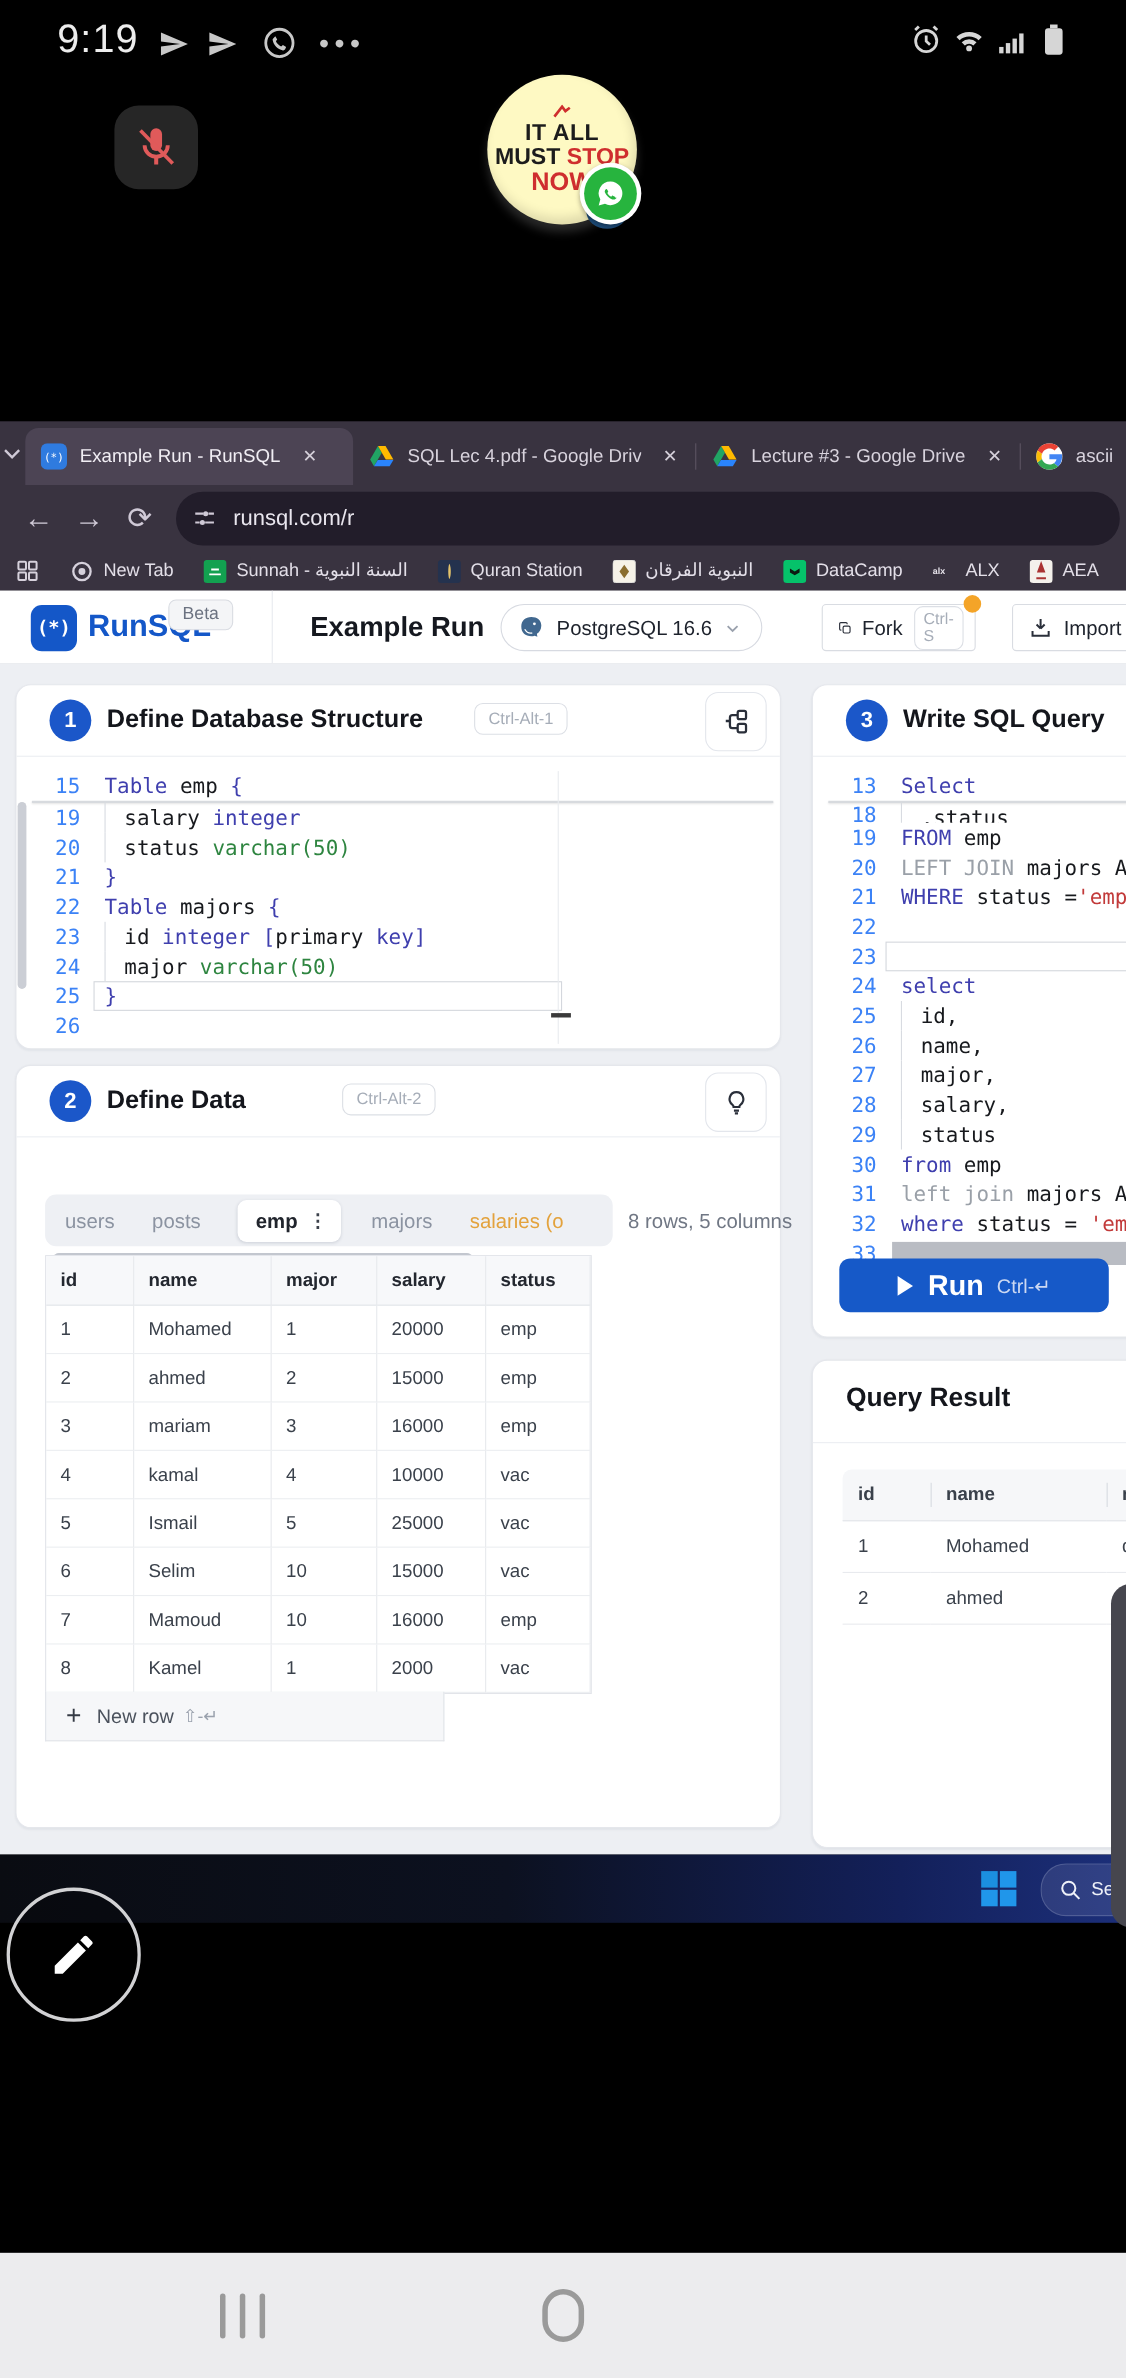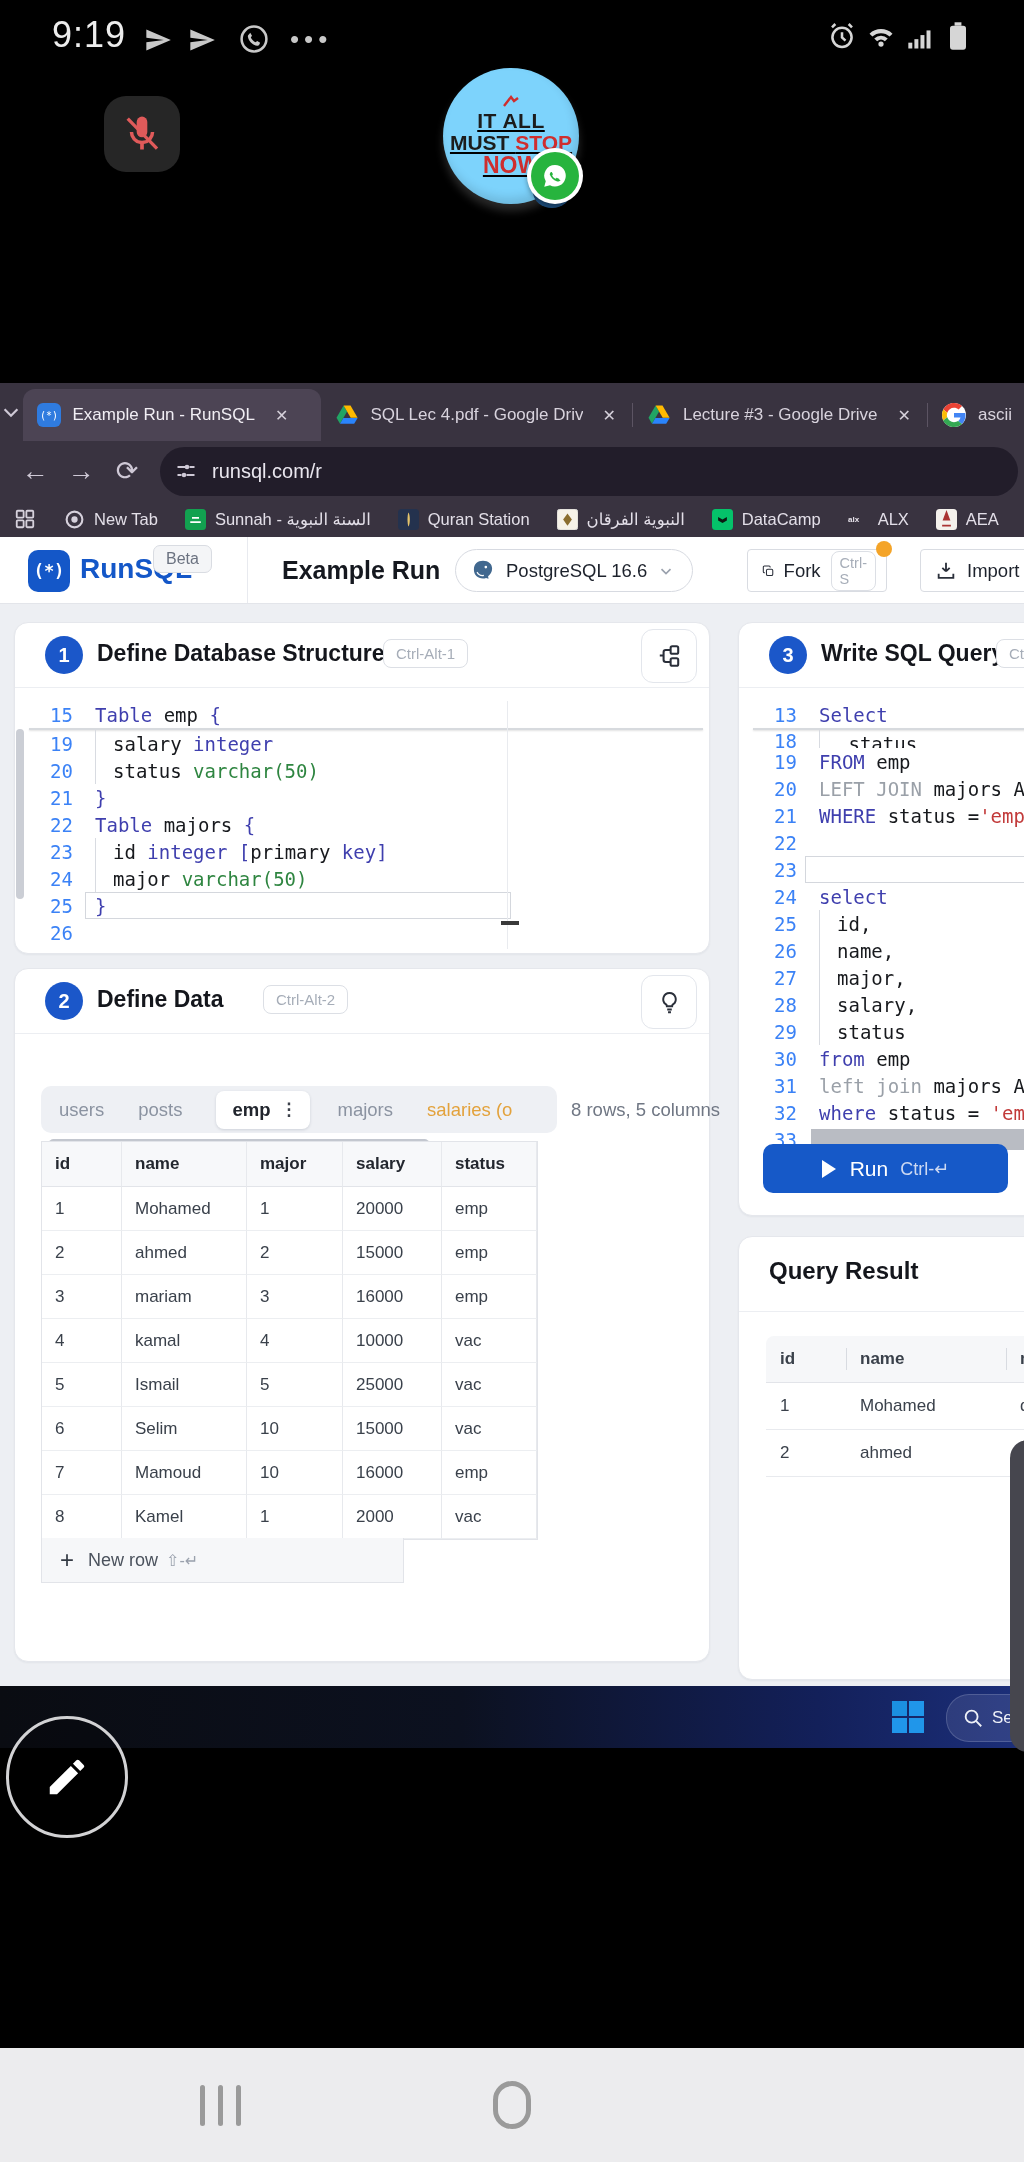--- a/index.html
+++ b/index.html
@@ -9,23 +9,23 @@
   svg{display:block;}
 
   
   .sb-time{left:52px;top:14px;font-size:36px;font-weight:500;color:#ededed;letter-spacing:1px;}
   .sb-ico{color:#c8c8c8;}
   .sb-dots{left:290px;top:24px;font-size:26px;color:#c8c8c8;letter-spacing:5px;}
 
   
   .mic-fab{left:104px;top:96px;width:76px;height:76px;background:#262626;border-radius:22px;
     display:flex;align-items:center;justify-content:center;}
-  .bubble{left:443px;top:68px;width:136px;height:136px;background:#7dd3fc;border-radius:50%;
+  .bubble{left:443px;top:68px;width:136px;height:136px;background:#fef9c3;border-radius:50%;
     box-shadow:0 7px 9px rgba(90,90,90,.45), inset -3px -6px 10px rgba(0,0,0,.12);
-    display:flex;flex-direction:column;align-items:center;justify-content:center;text-align:center;z-index:3;text-decoration:underline;}
+    display:flex;flex-direction:column;align-items:center;justify-content:center;text-align:center;z-index:3;}
   .bub-l1{font-size:21px;font-weight:900;color:#1c1c1c;letter-spacing:.5px;line-height:22px;}
   .bub-l2{font-size:21px;font-weight:900;line-height:22px;color:#1c1c1c;}
   .bub-l2 b{color:#cf2e2e;}
   .bub-l3{font-size:23px;font-weight:900;color:#cf2e2e;line-height:23px;}
   .bub-navy{left:533px;top:176px;width:38px;height:32px;background:#1d4c7a;border-radius:50%;z-index:4;}
   .wa-badge{left:527px;top:148px;width:56px;height:56px;background:#fff;border-radius:50%;z-index:5;
     display:flex;align-items:center;justify-content:center;box-shadow:0 2px 5px rgba(0,0,0,.35);}
   .wa-inner{width:48px;height:48px;background:#27b43e;border-radius:50%;display:flex;align-items:center;justify-content:center;}
 
   
@@ -57,21 +57,21 @@
   .logo-text{position:absolute;left:80px;top:16px;font-size:28px;font-weight:700;color:#1457c8;}
   .beta{position:absolute;left:153px;top:8px;background:#f4f5f7;border:1px solid #d9dce2;border-radius:7px;
     padding:4px 12px;font-size:16px;color:#6b7280;}
   .run-title{position:absolute;left:282px;top:19px;font-size:25px;font-weight:700;color:#15181f;}
   .pgselect{position:absolute;left:455px;top:12px;width:238px;height:43px;border:1px solid #d7dae1;border-radius:22px;
     background:#fff;display:flex;align-items:center;padding:0 12px 0 14px;box-sizing:border-box;}
   .pgselect .lbl{font-size:18.5px;color:#1d222c;margin:0 10px;}
   .btn{position:absolute;top:12px;height:43px;border:1px solid #d9dce2;border-radius:4px;background:#fff;
     display:flex;align-items:center;box-sizing:border-box;}
   .btn .lbl{font-size:18.5px;color:#1d222c;font-weight:500;}
-  .kbd{border:1px solid #dcdfe5;border-radius:8px;color:#a6adb8;font-size:14.5px;padding:3px 8px;background:#fff;}
+  .kbd{border:1px solid #dcdfe5;border-radius:8px;color:#a6adb8;font-size:14.5px;padding:3px 8px;background:#fff;margin-left:48px;}
   .fork-dot{position:absolute;left:876px;top:4px;width:16px;height:16px;border-radius:50%;background:#f4a428;}
 
   
   .card{position:absolute;background:#fff;border:1px solid #e5e7ec;border-radius:14px;
     box-shadow:0 1px 2px rgba(20,30,60,.05);box-sizing:border-box;}
   .card .hd{position:relative;height:64px;border-bottom:1px solid #eceef2;}
   .numcircle{position:absolute;left:30px;top:13px;width:38px;height:38px;border-radius:50%;background:#1b57c9;
     color:#fff;font-size:20px;font-weight:700;display:flex;align-items:center;justify-content:center;}
   .cardtitle{position:absolute;left:82px;top:17px;font-size:23px;font-weight:700;color:#14161c;white-space:nowrap;}
   .hd .kbd{position:absolute;top:16px;padding:5px 12px;font-size:15px;}
@@ -127,21 +127,21 @@
   .rgrid .g-row{display:flex;}
   .rgrid .g-td{box-sizing:border-box;display:flex;align-items:center;padding-left:14px;color:#3a414b;
     border-bottom:1px solid #e8eaee;}
   .rgrid .g-hd{background:#f6f7f9;border-radius:8px 8px 0 0;font-weight:600;color:#23272f;}
   .rgrid .g-hd .g-td{border-bottom:1px solid #e2e4e9;position:relative;}
   .rgrid .g-hd .g-td + .g-td::before{content:'';position:absolute;left:0;top:12px;bottom:12px;width:1px;background:#d8dbe1;}
 
   .runbtn{position:absolute;left:24px;top:521px;width:245px;height:49px;background:#1659c8;border-radius:10px;
     display:flex;align-items:center;justify-content:center;color:#fff;}
   .runbtn .tri{width:0;height:0;border-left:14px solid #fff;border-top:9px solid transparent;border-bottom:9px solid transparent;margin-right:14px;}
-  .runbtn .rl{font-size:21px;font-weight:400;}
+  .runbtn .rl{font-size:26px;font-weight:700;}
   .runbtn .rk{font-size:18px;color:#cdd9f2;margin-left:12px;}
 
   
   .edge-handle{left:1010px;top:1440px;width:30px;height:312px;background:#46464e;border-radius:18px 0 0 18px;z-index:6;}
   .taskbar{left:0;top:1686px;width:1024px;height:62px;
     background:linear-gradient(90deg,#0a0c12 0%,#0c1120 45%,#13205a 80%,#1c2f7a 100%);z-index:5;}
   .winlogo{position:absolute;left:892px;top:15px;width:32px;height:32px;display:grid;
     grid-template-columns:15px 15px;grid-template-rows:15px 15px;gap:2px;}
   .winlogo i{background:#2096ea;}
   .winlogo i:nth-child(1){background:#1b8fe0;}

